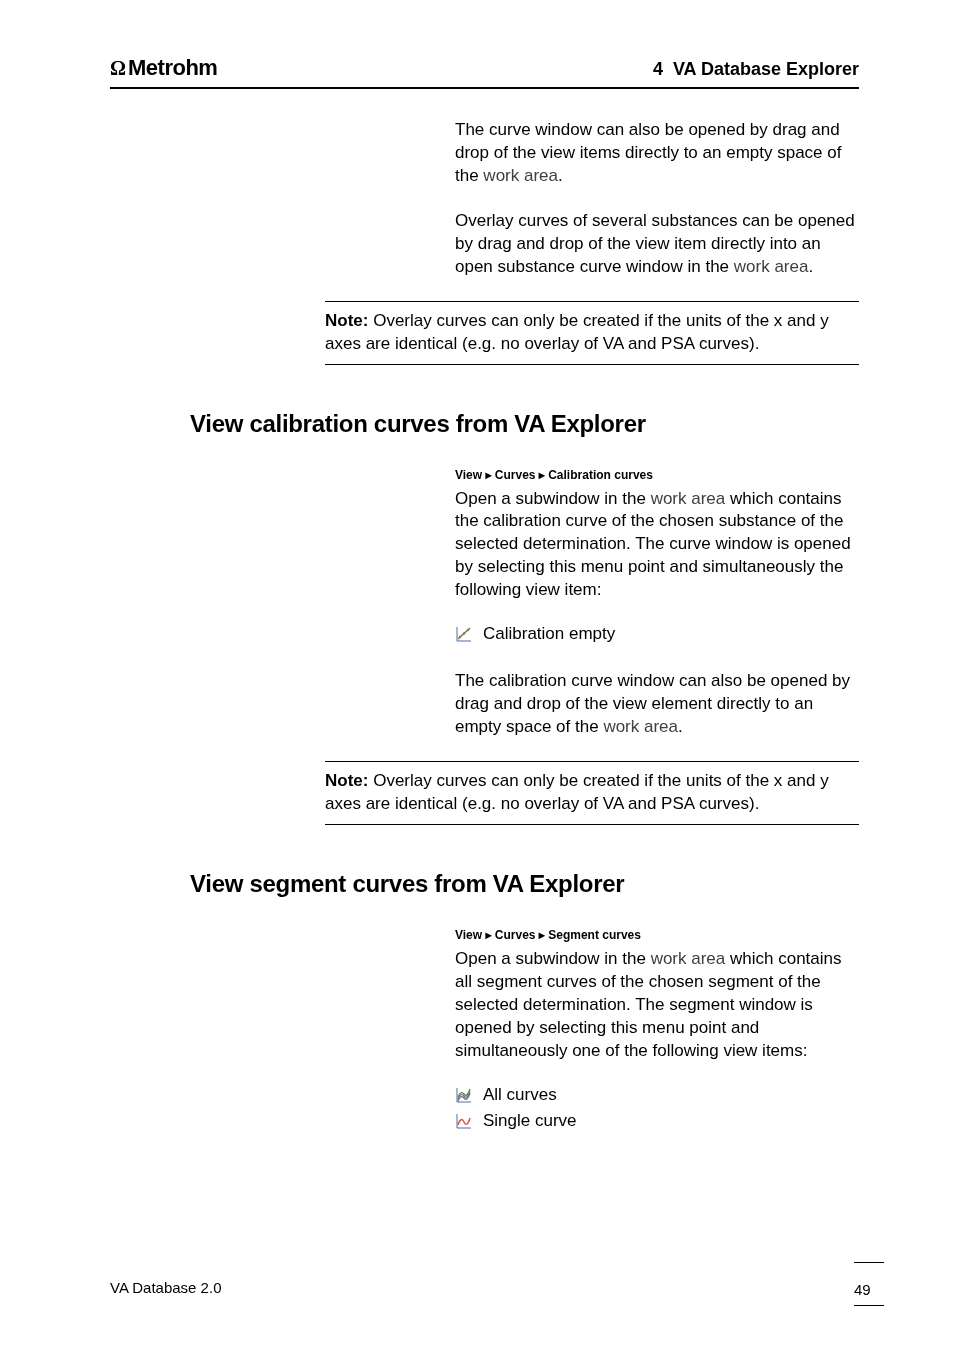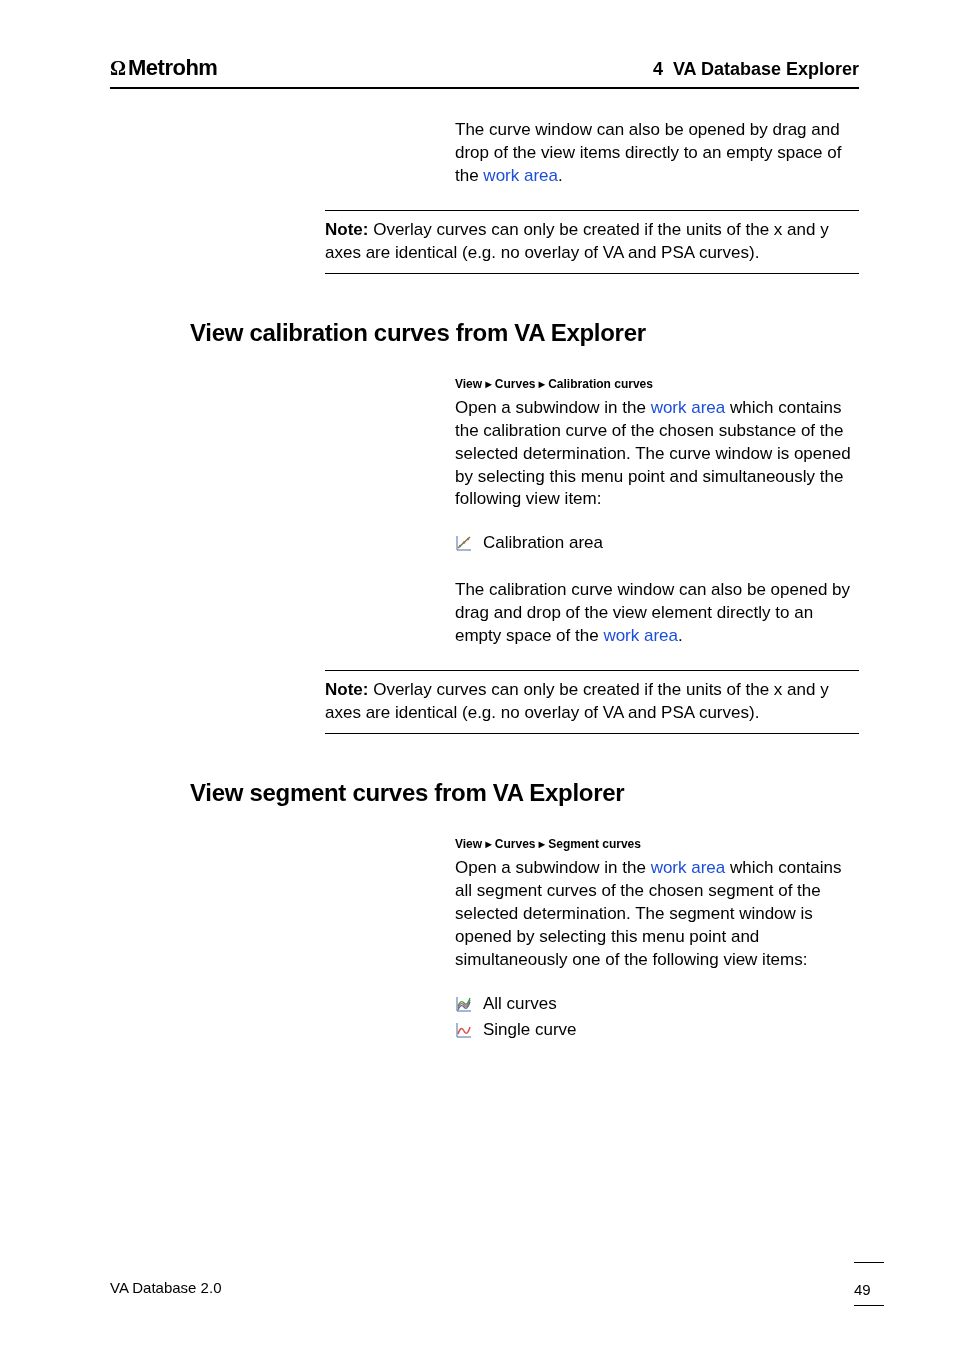--- a/index.html
+++ b/index.html
@@ -50,21 +50,21 @@
     .content-block {
       margin-left: 345px;
       margin-bottom: 22px;
     }
     .body-text {
       font-size: 17px;
       line-height: 1.35;
       color: #000;
     }
     .word-area {
-      color: #1d4ed8;
+      color: #404040;
     }
     .note-block {
       margin-left: 215px;
       margin-right: 0;
       border-top: 1.5px solid #000;
       border-bottom: 1.5px solid #000;
       padding: 8px 0;
       margin-bottom: 45px;
     }
     .note-label {
@@ -136,20 +136,25 @@
       <span>4</span>&nbsp;&nbsp;<span>VA Database Explorer</span>
     </div>
   </div>
 
   <div class="content-block">
     <p class="body-text">
       <span>The curve window can also be opened by drag and drop of the view items directly to an empty space of the </span><span class="word-area">work area</span><span>.</span>
     </p>
   </div>
 
+  <div class="content-block">
+    <p class="body-text">
+      <span>Overlay curves of several substances can be opened by drag and drop of the view item directly into an open substance curve window in the </span><span class="word-area">work area</span><span>.</span>
+    </p>
+  </div>
 
   <div class="note-block">
     <p class="note-text">
       <span class="note-label">Note:</span><span> Overlay curves can only be created if the units of the x and y axes are identical (e.g. no overlay of VA and PSA curves).</span>
     </p>
   </div>
 
   <h2 class="section-heading">View calibration curves from VA Explorer</h2>
 
   <div class="menu-path">View ▸ Curves ▸ Calibration curves</div>
@@ -162,21 +167,21 @@
 
   <div class="icon-line">
     <svg class="icon-svg" viewBox="0 0 18 18">
       <path d="M2 16 L2 2" stroke="#4a6fa5" stroke-width="1" fill="none"></path>
       <path d="M2 16 L16 16" stroke="#4a6fa5" stroke-width="1" fill="none"></path>
       <path d="M3 14 L15 3" stroke="#2a9d4f" stroke-width="1.5" fill="none"></path>
       <circle cx="5" cy="12" r="1.2" fill="#d9534f"></circle>
       <circle cx="9" cy="8.5" r="1.2" fill="#d9534f"></circle>
       <circle cx="13" cy="5" r="1.2" fill="#d9534f"></circle>
     </svg>
-    <span class="icon-label">Calibration area</span>
+    <span class="icon-label">Calibration empty</span>
   </div>
 
   <div class="content-block" style="margin-top:26px">
     <p class="body-text">
       <span>The calibration curve window can also be opened by drag and drop of the view element directly to an empty space of the </span><span class="word-area">work area</span><span>.</span>
     </p>
   </div>
 
 
   <div class="note-block">

